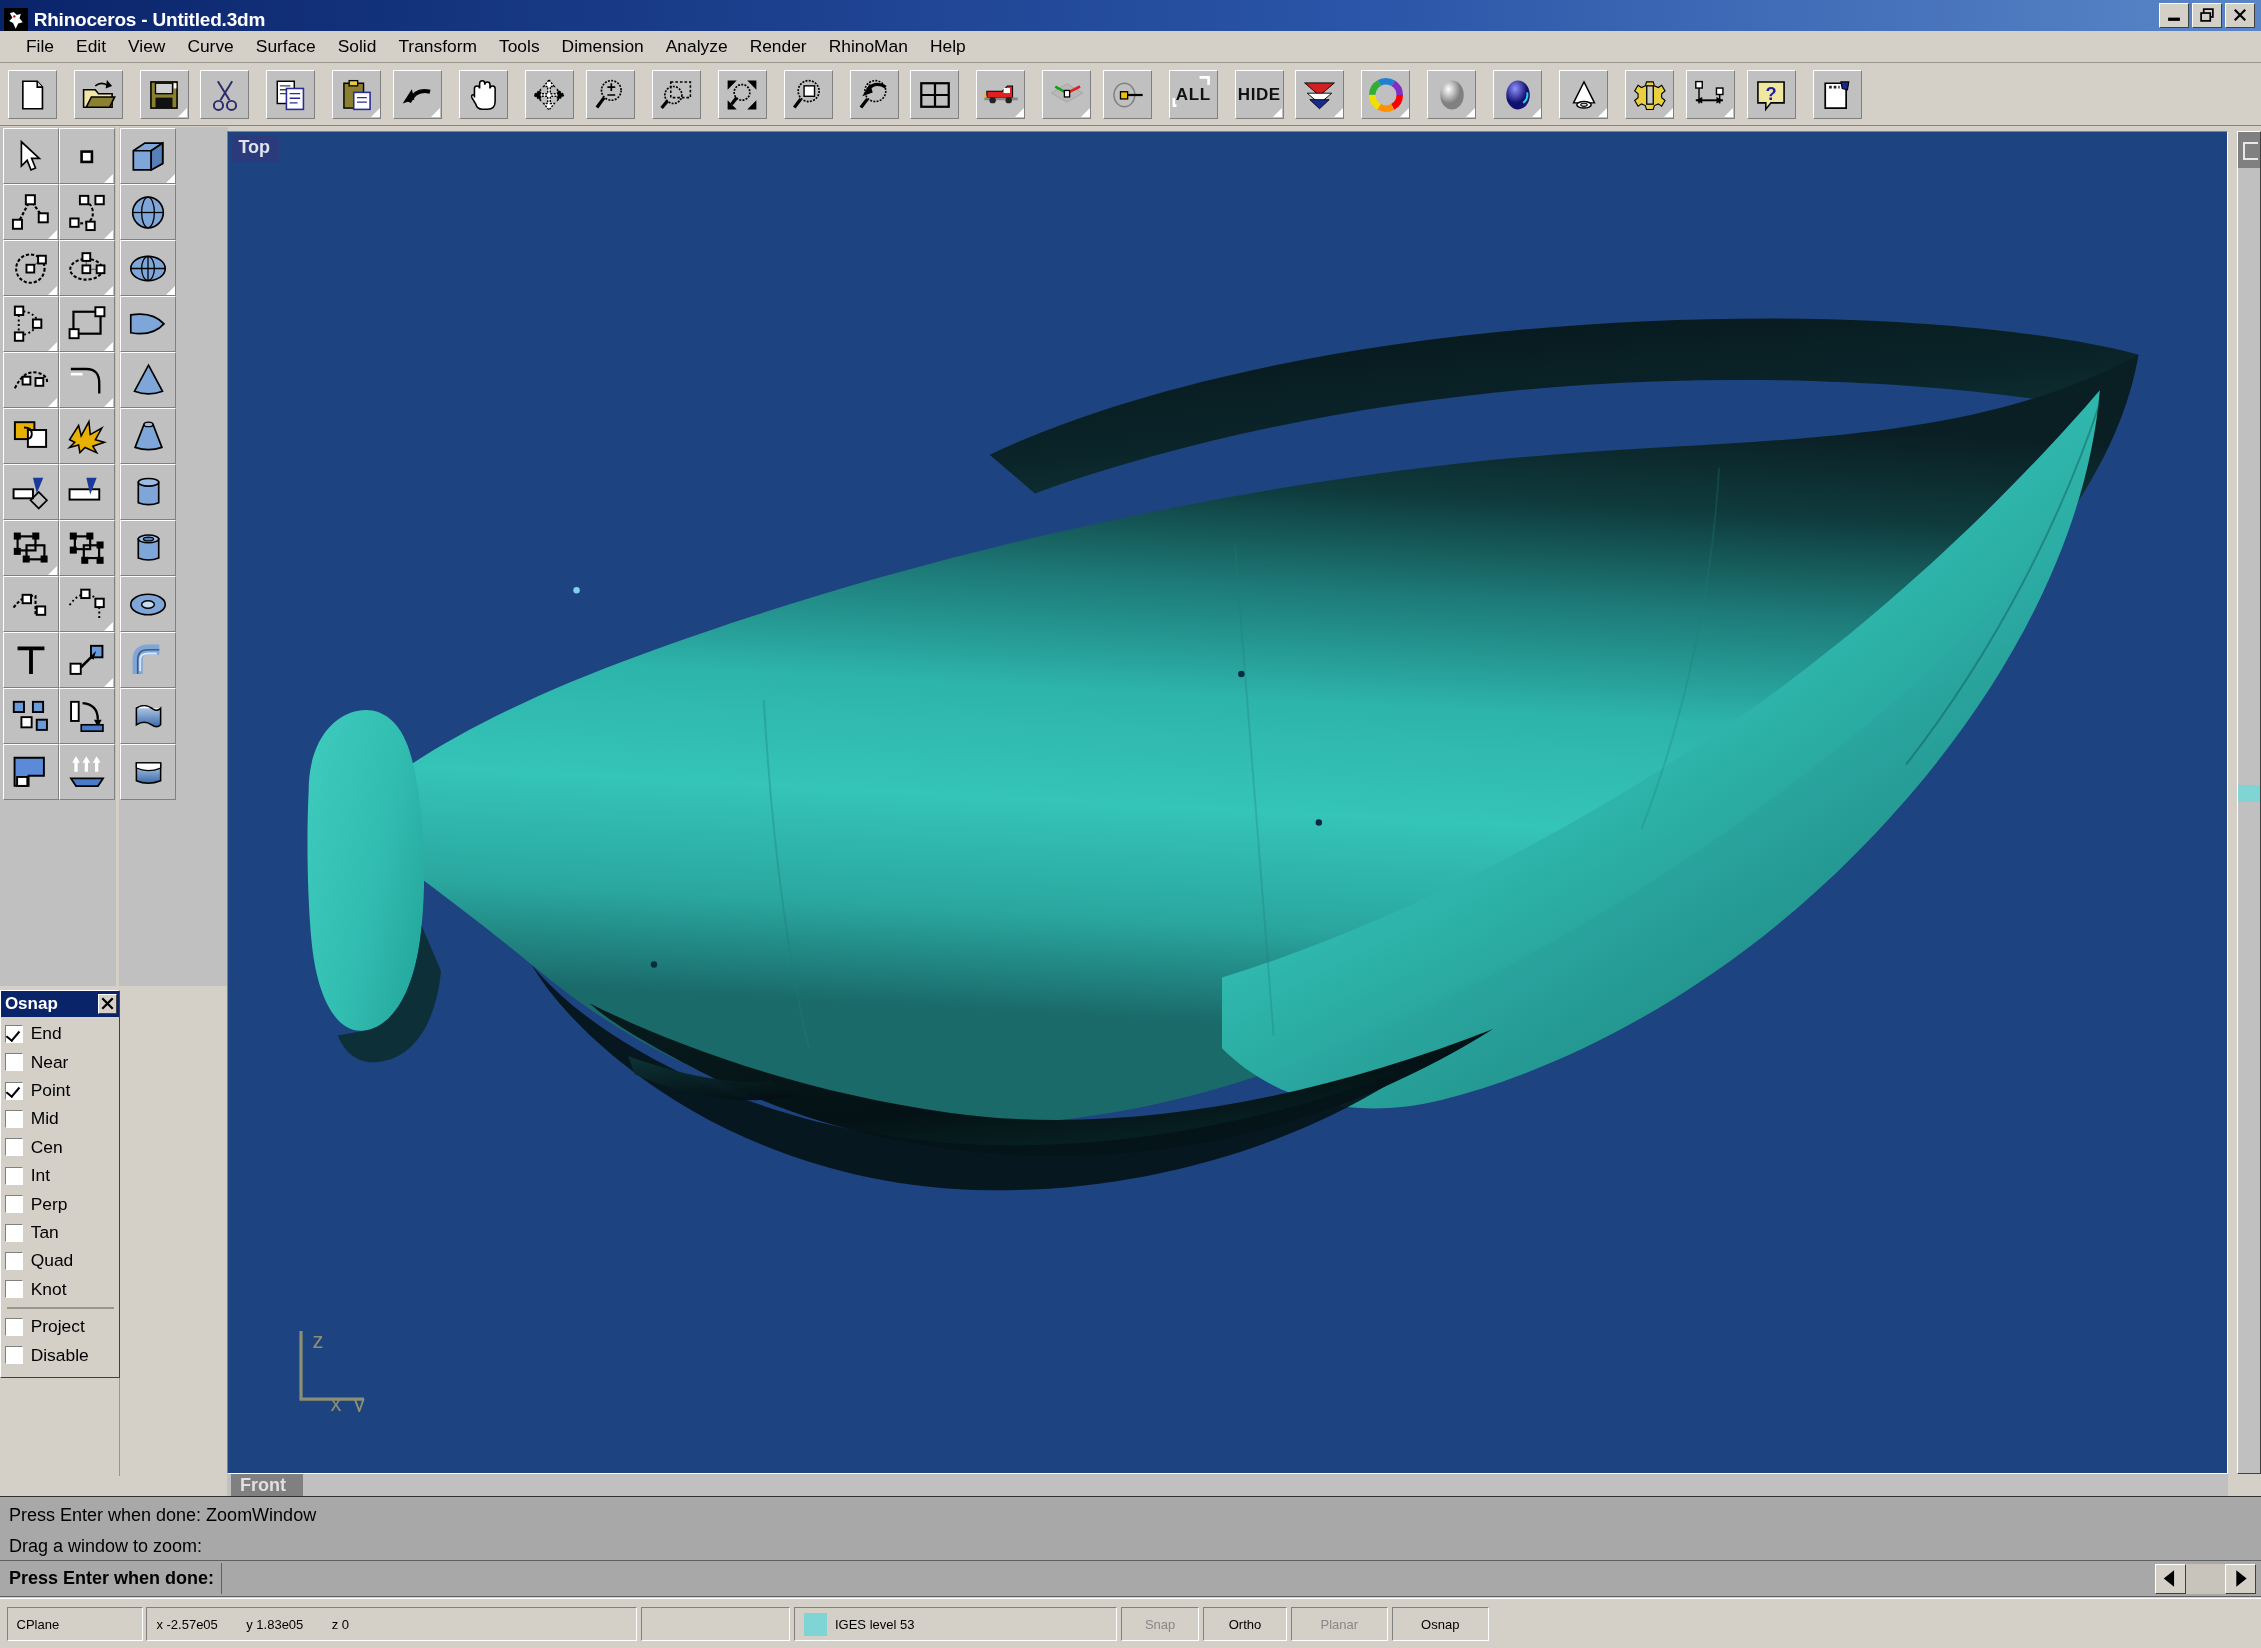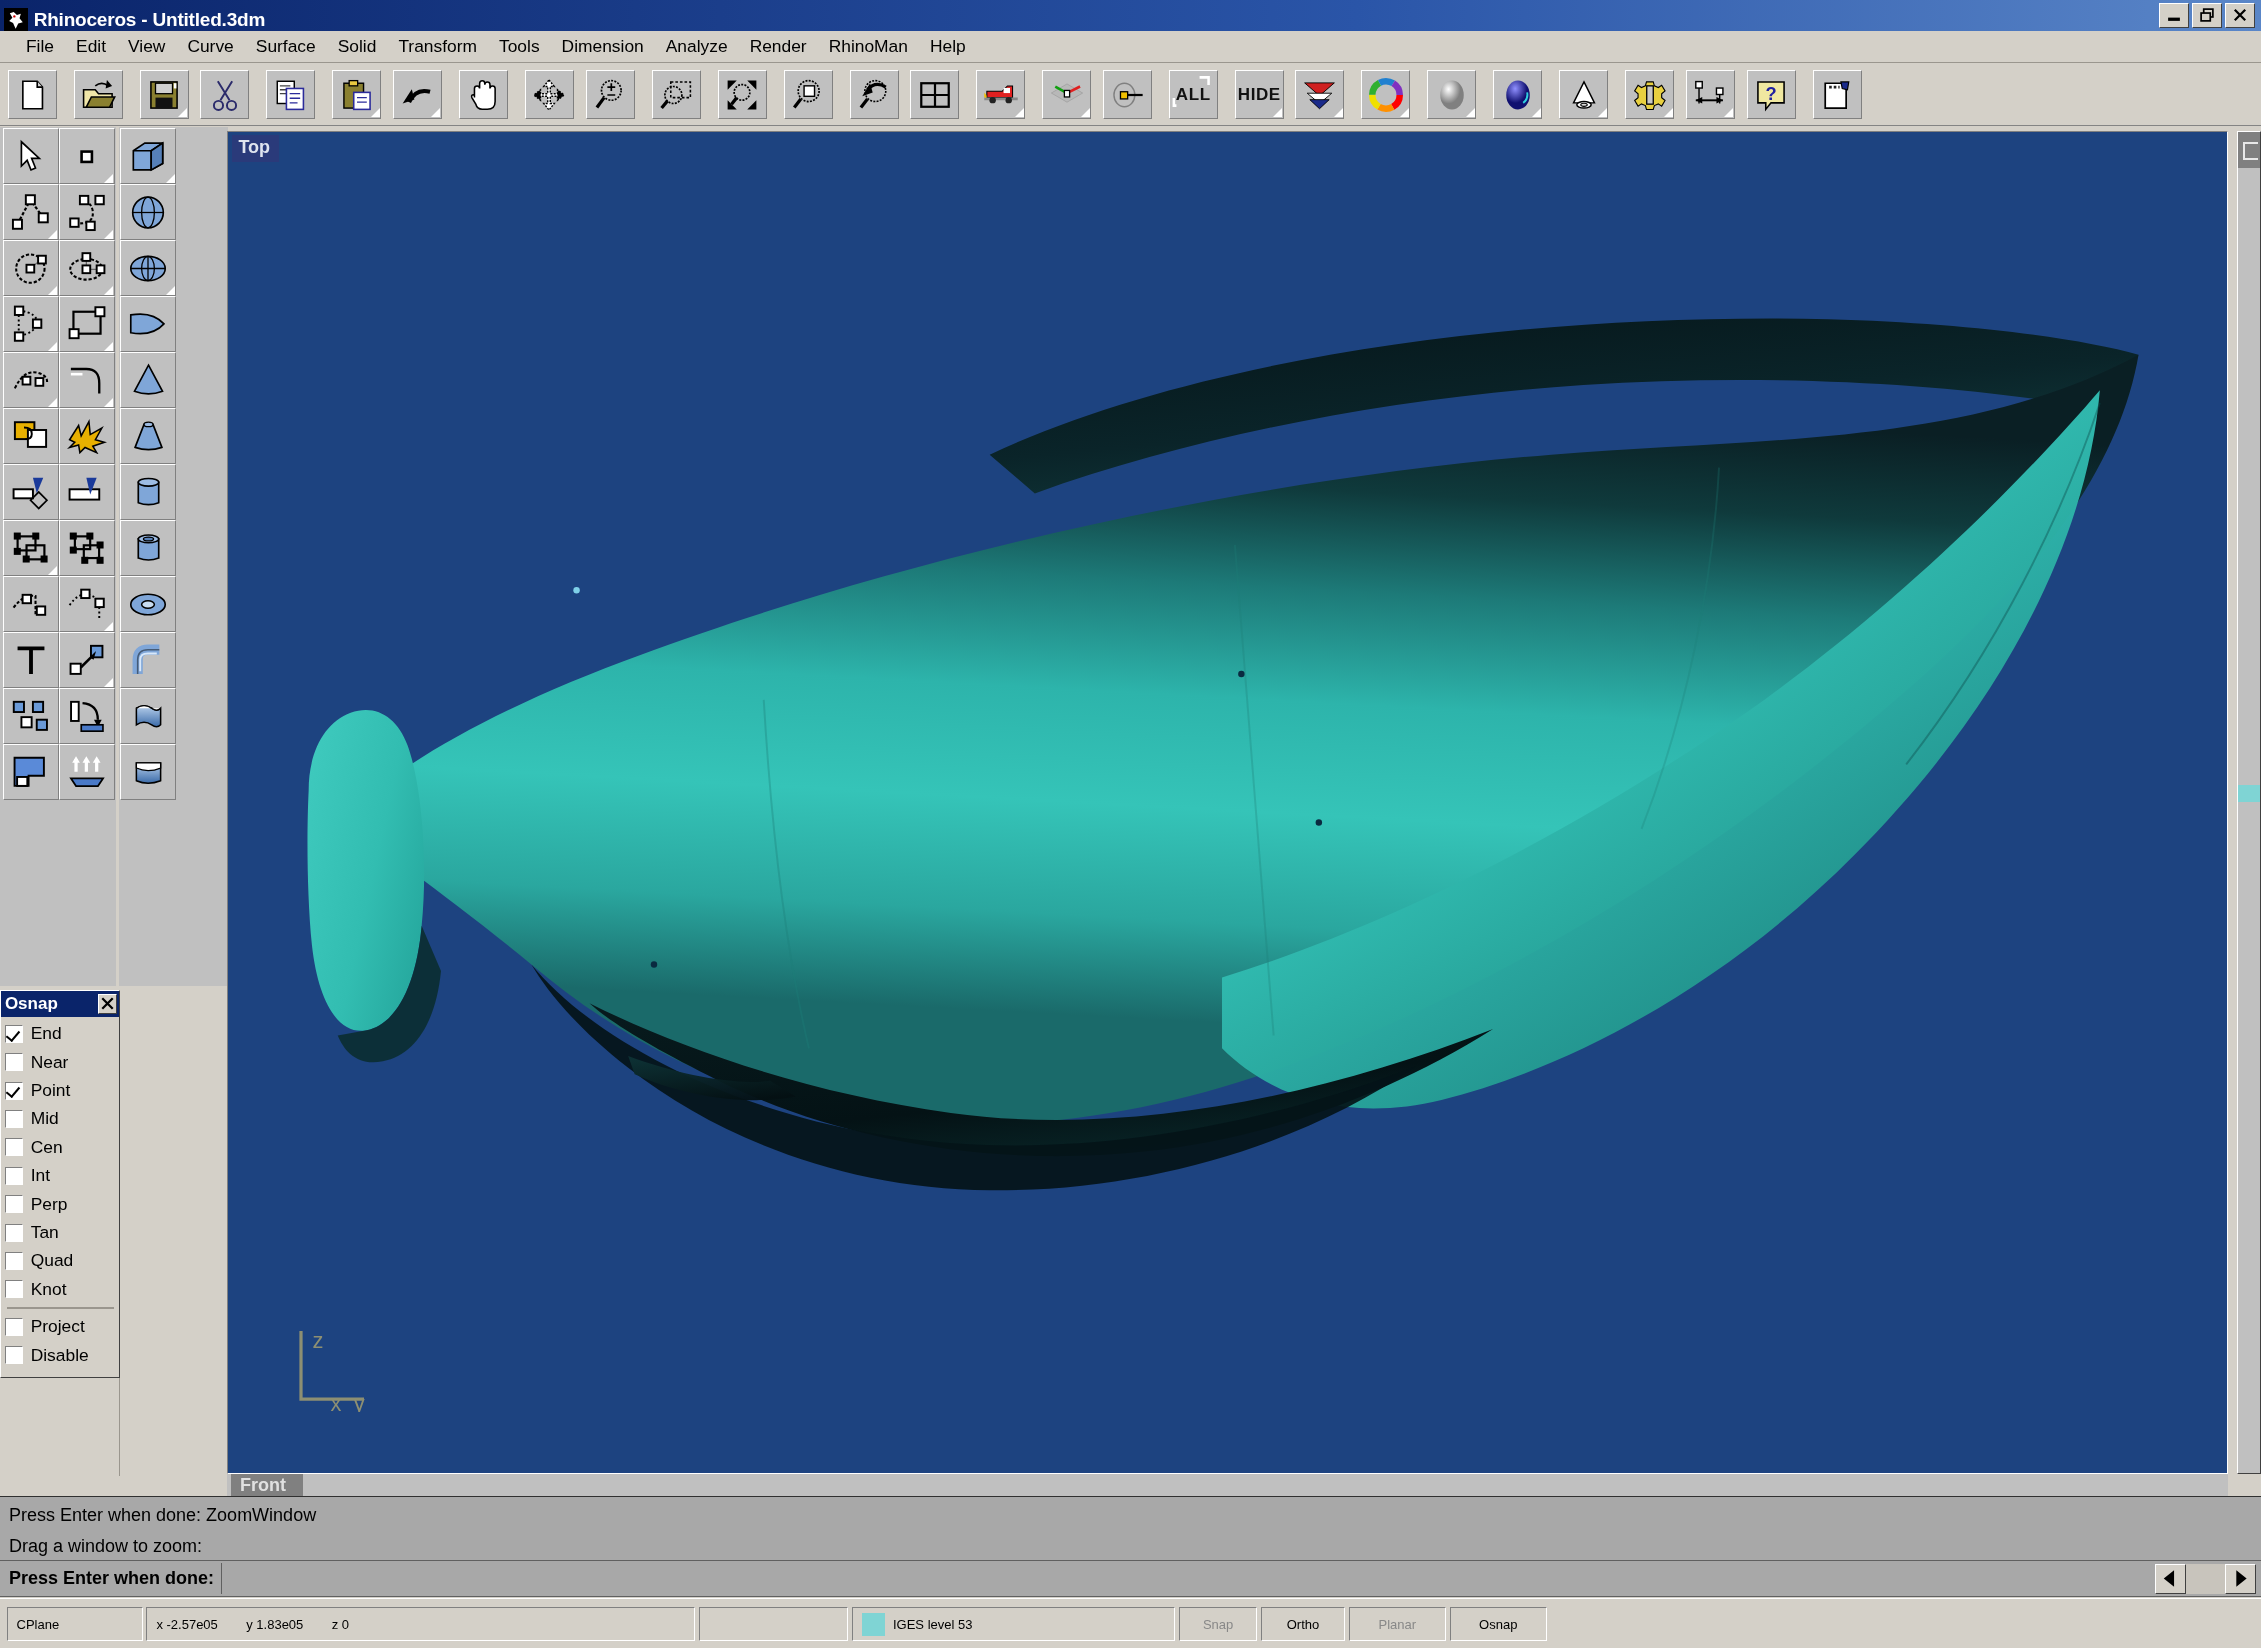--- a/index.html
+++ b/index.html
@@ -987,21 +987,21 @@
       <div class="sc-arrow">
         <svg width="28.4" height="27" viewBox="0 0 44 42" style="position:absolute;left:0;top:0">
             <path d="M16 8 L32 21 L16 34 Z" fill="#000"></path>
           </svg>
       </div>
     </div>
   </div>
 
   <div class="statusbar">
     <div class="sfield" style="width:136px">CPlane</div>
-    <div class="sfield" style="width:549px">
+    <div class="sfield" style="width:491px">
       <span>x -2.57e05</span>
       <span class="coord-sep"></span>
       <span>y 1.83e05</span>
       <span class="coord-sep"></span>
       <span>z 0</span>
     </div>
     <div class="sfield" style="width:149px"></div>
     <div class="sfield" style="width:323px">
       <span class="swatch" style="background: rgb(127, 212, 212);"></span>
       <span>IGES level 53</span>

